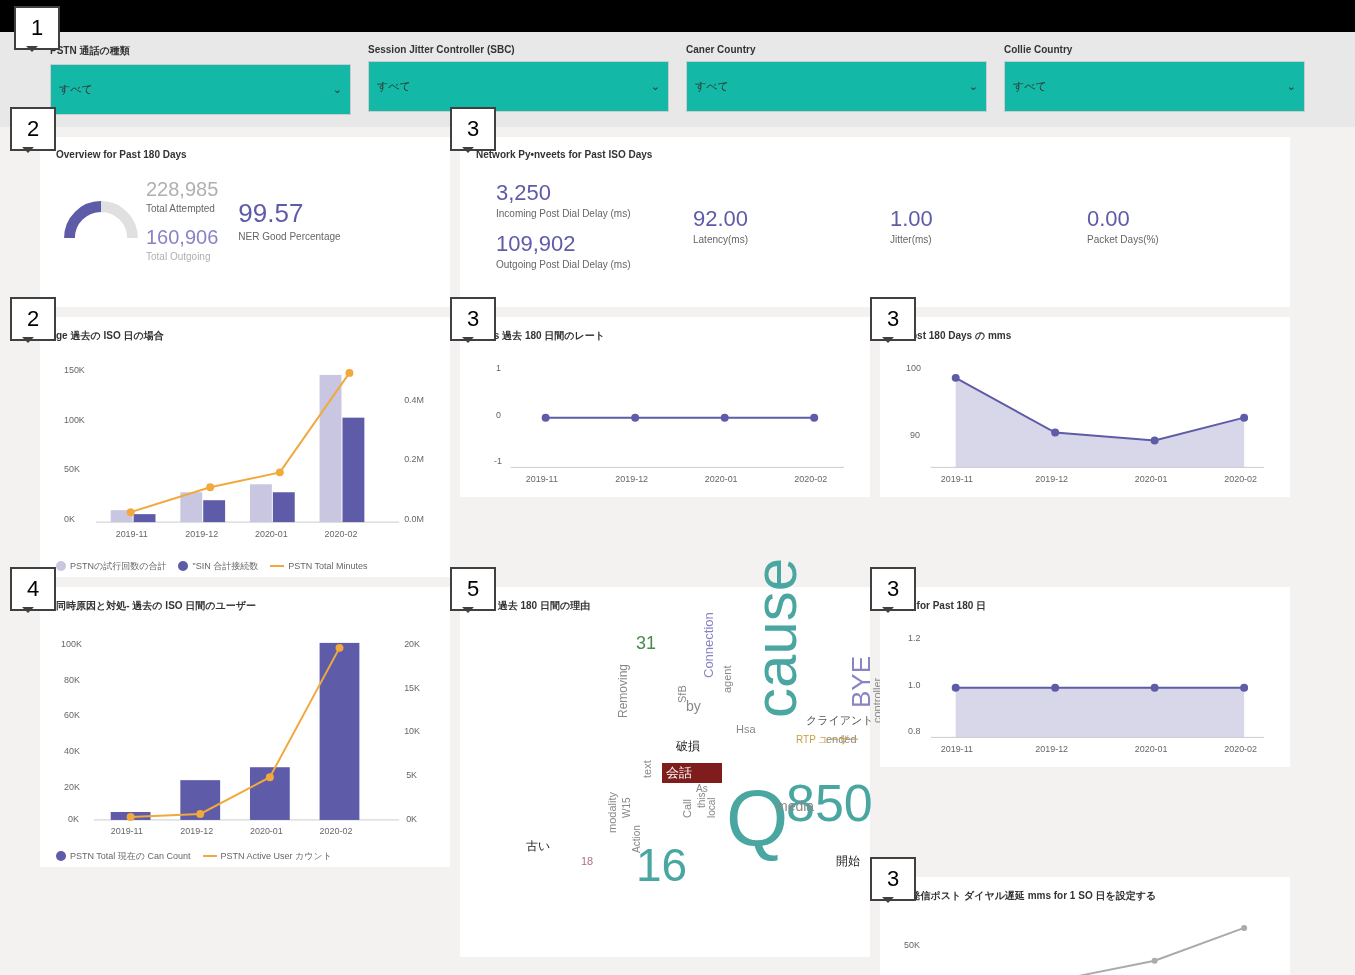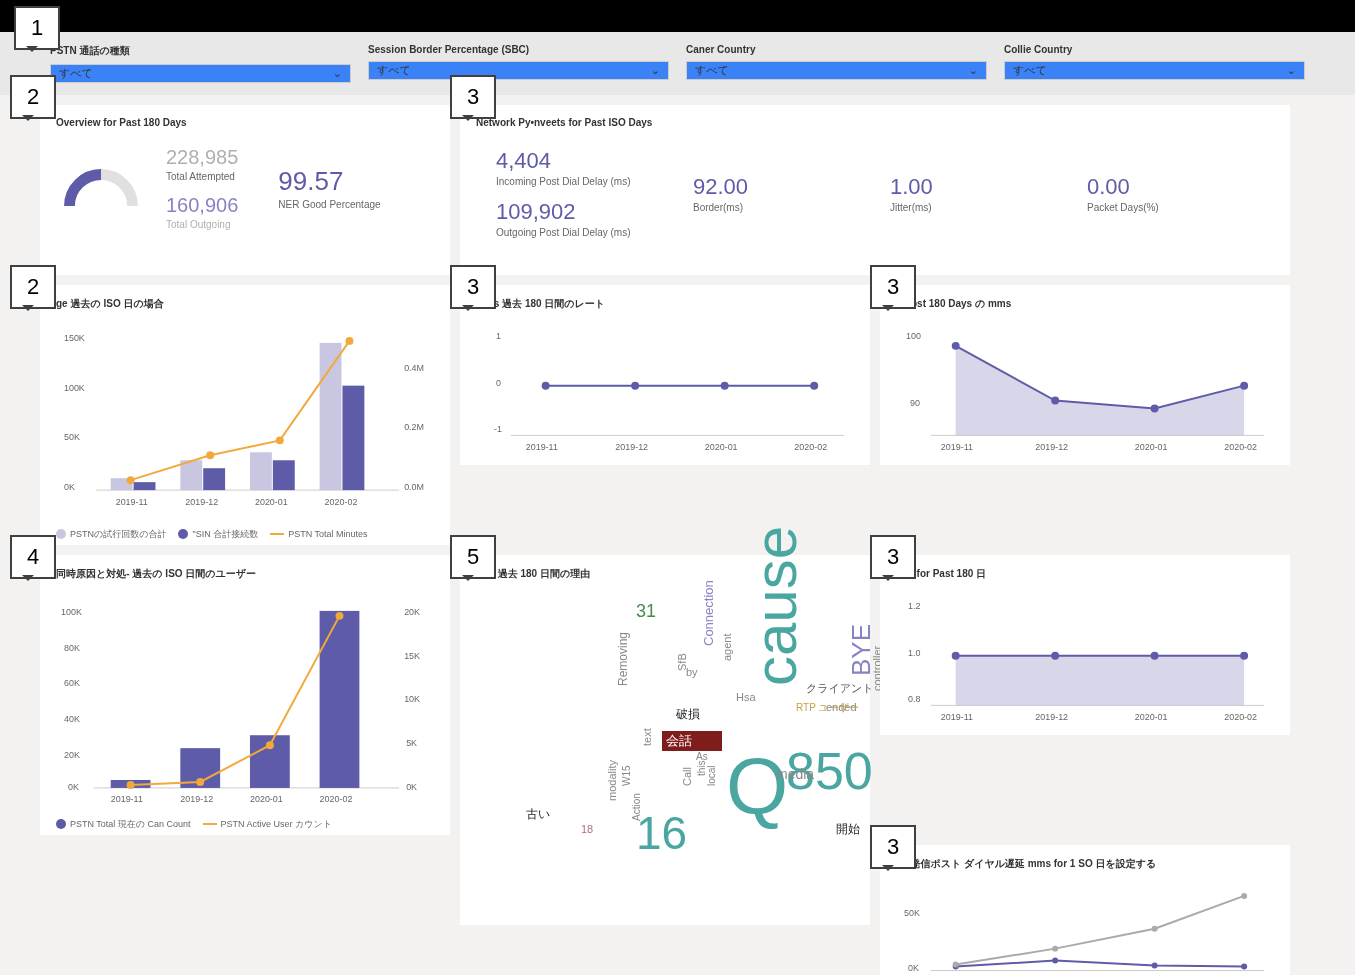--- a/index.html
+++ b/index.html
@@ -1,21 +1,21 @@
 <!DOCTYPE html>
 <html><head>
 <meta charset="utf-8">
 <style>
   * { box-sizing: border-box; margin: 0; padding: 0; }
   body { font-family: "Segoe UI", Arial, sans-serif; background: #f3f2f1; font-size: 11px; color: #333; width: 1355px; }
   .topbar { background: #000; height: 32px; }
   .filters { background: #e8e8e8; display: flex; padding: 12px 50px; gap: 17px; }
   .filter { flex: 1; }
   .filter-label { font-size: 10px; font-weight: bold; margin-bottom: 6px; }
-  .filter-select { background: #3b82f6; border: 1px solid #ccc; padding: 1px 8px; display: flex; justify-content: space-between; align-items: center; cursor: pointer; font-size: 11px; }
+  .filter-select { background: #14b8a6; border: 1px solid #ccc; padding: 17px 8px; display: flex; justify-content: space-between; align-items: center; cursor: pointer; font-size: 11px; }
   .callout { position: absolute; background: #fff; border: 2px solid #404040; width: 46px; height: 44px; display: flex; align-items: center; justify-content: center; font-size: 22px; color: #000; z-index: 10; }
   .callout::after { content: ''; position: absolute; bottom: -10px; left: 10px; border: 6px solid transparent; border-top-color: #404040; }
   .grid { display: grid; grid-template-columns: 410px 410px 410px; gap: 10px; padding: 10px 20px 10px 40px; }
   .card { background: #fff; padding: 12px 16px; position: relative; }
   .card-title { font-size: 10px; font-weight: bold; margin-bottom: 10px; }
   .span2 { grid-column: span 2; }
   .kpi-val { font-size: 22px; color: #5e5ba8; font-weight: 300; }
   .kpi-lbl { font-size: 10px; color: #666; margin-top: 2px; }
   .gauge { width: 90px; height: 60px; }
   .chart { width: 100%; }
@@ -47,21 +47,21 @@
 
 <div class="filters">
   <div class="filter">
     <div class="filter-label">PSTN 通話の種類</div>
     <div class="filter-select">
       <span>すべて</span>
       <span>⌄</span>
     </div>
   </div>
   <div class="filter">
-    <div class="filter-label">Session Border Percentage (SBC)</div>
+    <div class="filter-label">Session Jitter Controller (SBC)</div>
     <div class="filter-select">
       <span>すべて</span>
       <span>⌄</span>
     </div>
   </div>
   <div class="filter">
     <div class="filter-label">Caner Country</div>
     <div class="filter-select">
       <span>すべて</span>
       <span>⌄</span>
@@ -74,21 +74,21 @@
       <span>⌄</span>
     </div>
   </div>
 </div>
 
 <div class="grid">
 
   <div class="card" style="height:170px">
     <div class="callout" style="top:-30px;left:-30px">2</div>
     <div class="card-title">Overview for Past 180 Days</div>
-    <div style="display:flex;align-items:center;gap:20px;padding-top:8px">
+    <div style="display:flex;align-items:center;padding-top:8px">
       <svg class="gauge" viewBox="0 0 100 60">
         <path d="M 15 50 A 35 35 0 0 1 85 50" stroke="#e0e0e0" stroke-width="12" fill="none"></path>
         <path d="M 15 50 A 35 35 0 0 1 50 15" stroke="#5e5ba8" stroke-width="12" fill="none"></path>
       </svg>
       <div>
         <div style="font-size:20px;color:#b0b0b0;font-weight:300">228,985</div>
         <div class="kpi-lbl">Total Attempted</div>
         <div style="font-size:20px;color:#8884c4;font-weight:300;margin-top:12px">160,906</div>
         <div class="kpi-lbl" style="color:#b0b0b0">Total Outgoing</div>
       </div>
@@ -97,28 +97,28 @@
         <div class="kpi-lbl">NER Good Percentage</div>
       </div>
     </div>
   </div>
 
   <div class="card span2" style="height:170px">
     <div class="callout" style="top:-30px;left:-10px">3</div>
     <div class="card-title">Network Py•nveets for Past ISO Days</div>
     <div style="display:flex;gap:30px;padding:10px 20px">
       <div class="kpi-big">
-        <div class="kpi-val">4,404</div>
+        <div class="kpi-val">3,250</div>
         <div class="kpi-lbl">Incoming Post Dial Delay (ms)</div>
         <div class="kpi-val" style="margin-top:12px">109,902</div>
         <div class="kpi-lbl">Outgoing Post Dial Delay (ms)</div>
       </div>
       <div class="kpi-big" style="justify-content:center">
         <div class="kpi-val">92.00</div>
-        <div class="kpi-lbl">Border(ms)</div>
+        <div class="kpi-lbl">Latency(ms)</div>
       </div>
       <div class="kpi-big" style="justify-content:center">
         <div class="kpi-val">1.00</div>
         <div class="kpi-lbl">Jitter(ms)</div>
       </div>
       <div class="kpi-big" style="justify-content:center">
         <div class="kpi-val">0.00</div>
         <div class="kpi-lbl">Packet Days(%)</div>
       </div>
     </div>
@@ -260,21 +260,21 @@
         <span class="wc-word" style="left: 250px; top: 150px; font-size: 80px; color: rgb(74, 166, 160); transform: rotate(0deg); transform-origin: left top;">Q</span>
         <span class="wc-word" style="left: 265px; top: 95px; font-size: 60px; color: rgb(74, 166, 160); transform: rotate(-90deg); transform-origin: left top;">cause</span>
         <span class="wc-word" style="left: 310px; top: 150px; font-size: 52px; color: rgb(74, 166, 160); transform: rotate(0deg); transform-origin: left top;">850</span>
         <span class="wc-word" style="left: 160px; top: 215px; font-size: 46px; color: rgb(74, 166, 160); transform: rotate(0deg); transform-origin: left top;">16</span>
         <span class="wc-word" style="left: 370px; top: 85px; font-size: 26px; color: rgb(136, 132, 196); transform: rotate(-90deg); transform-origin: left top;">BYE</span>
         <span class="wc-word" style="left: 160px; top: 10px; font-size: 18px; color: rgb(74, 138, 74); transform: rotate(0deg); transform-origin: left top;">31</span>
         <span class="wc-word" style="left: 225px; top: 55px; font-size: 13px; color: rgb(136, 132, 196); transform: rotate(-90deg); transform-origin: left top;">Connection</span>
         <span class="wc-word" style="left: 245px; top: 70px; font-size: 11px; color: rgb(136, 136, 136); transform: rotate(-90deg); transform-origin: left top;">agent</span>
         <span class="wc-word" style="left: 140px; top: 95px; font-size: 12px; color: rgb(136, 136, 136); transform: rotate(-90deg); transform-origin: left top;">Removing</span>
         <span class="wc-word" style="left: 200px; top: 80px; font-size: 11px; color: rgb(136, 136, 136); transform: rotate(-90deg); transform-origin: left top;">SfB</span>
-        <span class="wc-word" style="left: 210px; top: 75px; font-size: 11px; color: rgb(136, 136, 136); transform: rotate(0deg); transform-origin: left top;">by</span>
+        <span class="wc-word" style="left: 210px; top: 75px; font-size: 14px; color: rgb(136, 136, 136); transform: rotate(0deg); transform-origin: left top;">by</span>
         <span class="wc-word" style="left: 260px; top: 100px; font-size: 11px; color: rgb(136, 136, 136); transform: rotate(0deg); transform-origin: left top;">Hsa</span>
         <span class="wc-word" style="left: 330px; top: 90px; font-size: 11px; color: rgb(85, 85, 85); transform: rotate(0deg); transform-origin: left top;">クライアント</span>
         <span class="wc-word" style="left: 350px; top: 110px; font-size: 11px; color: rgb(136, 136, 136); transform: rotate(0deg); transform-origin: left top;">ended</span>
         <span class="wc-word" style="left: 395px; top: 100px; font-size: 11px; color: rgb(136, 136, 136); transform: rotate(-90deg); transform-origin: left top;">controller</span>
         <span class="wc-word" style="left: 320px; top: 110px; font-size: 10px; color: rgb(201, 160, 64); transform: rotate(0deg); transform-origin: left top;">RTP ユーザー</span>
         <span class="wc-word" style="left: 200px; top: 115px; font-size: 12px; color: rgb(34, 34, 34); transform: rotate(0deg); transform-origin: left top;">破損</span>
         <span class="wc-word" style="left: 186px; top: 140px; font-size: 13px; color: rgb(255, 255, 255); transform: rotate(0deg); transform-origin: left top; background: #7f1d1d; padding: 1px 30px 1px 4px;">会話</span>
         <span class="wc-word" style="left: 220px; top: 160px; font-size: 10px; color: rgb(136, 136, 136); transform: rotate(0deg); transform-origin: left top;">As</span>
         <span class="wc-word" style="left: 165px; top: 155px; font-size: 11px; color: rgb(136, 136, 136); transform: rotate(-90deg); transform-origin: left top;">text</span>
         <span class="wc-word" style="left: 130px; top: 210px; font-size: 11px; color: rgb(136, 136, 136); transform: rotate(-90deg); transform-origin: left top;">modality</span>

